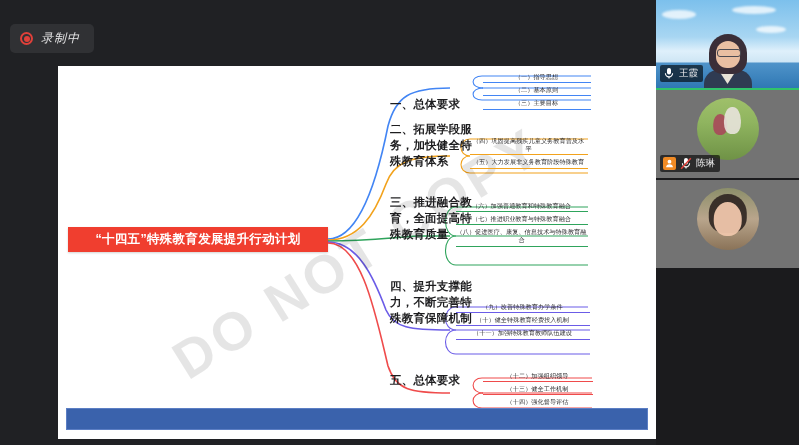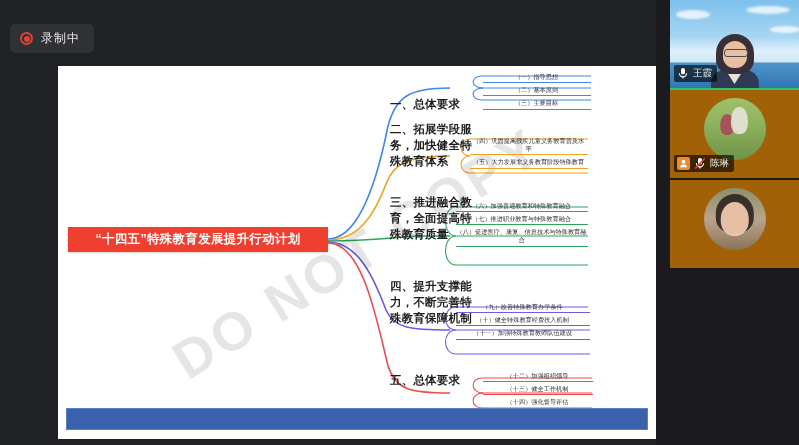--- a/index.html
+++ b/index.html
@@ -18,21 +18,21 @@
     display:flex;align-items:center;gap:8px;
     background:#303134;border-radius:5px;
     padding:6px 14px 6px 10px;
   }
   #rec-dot{
     width:13px;height:13px;border-radius:50%;
     border:2px solid #e0403a;box-sizing:border-box;
     display:flex;align-items:center;justify-content:center;flex:0 0 auto;
   }
   #rec-dot i{display:block;width:6px;height:6px;border-radius:50%;background:#e0403a;}
-  #rec-text{color:#e9e9ea;font-size:12px;letter-spacing:1px;}
+  #rec-text{color:#e9e9ea;font-size:12px;letter-spacing:1px;font-style:italic;}
 
   
   #stage{
     position:absolute;left:58px;top:66px;width:598px;height:373px;
     background:#ffffff;overflow:hidden;
   }
   #slide{position:absolute;inset:0;background:#fff;}
 
   
   #watermark{
@@ -96,23 +96,22 @@
   }
 
   
   #participants{
     position:absolute;right:0;top:0;width:143px;height:445px;
     display:flex;flex-direction:column;
     background:#1b1b1d;
   }
   .tile{
     position:relative;height:88px;flex:0 0 auto;
-    background:#a16207;overflow:hidden;
+    background:#737373;overflow:hidden;
     border-bottom:2px solid #1b1b1d;
-    margin-left:14px;
   }
   .tile.active{outline:2px solid #31c36a;outline-offset:-2px;}
 
   
   .vid-bg{position:absolute;inset:0;
     background:
       linear-gradient(#7cc0ec 0%,#a8d6f2 42%,#dff0fb 58%,#cfe6f5 70%,#4f93c9 72%,#2f78b4 100%);
   }
   .vid-cloud{position:absolute;border-radius:50%;background:rgba(255,255,255,.75);filter:blur(1px);}
   .person{

